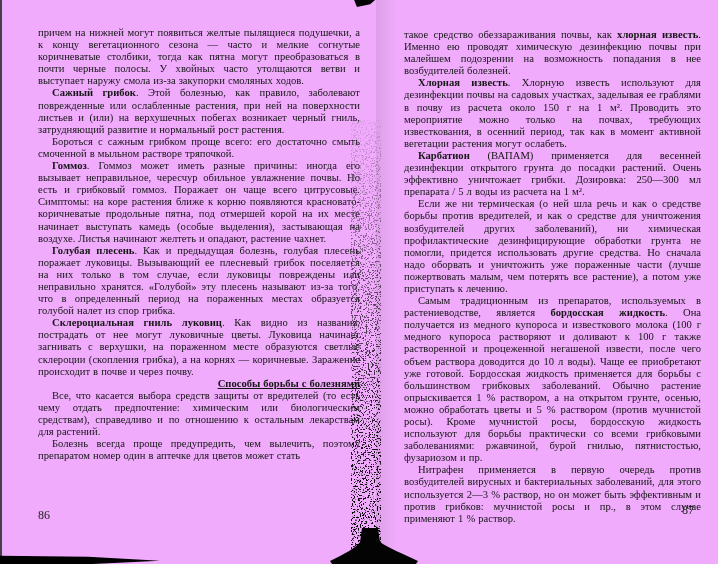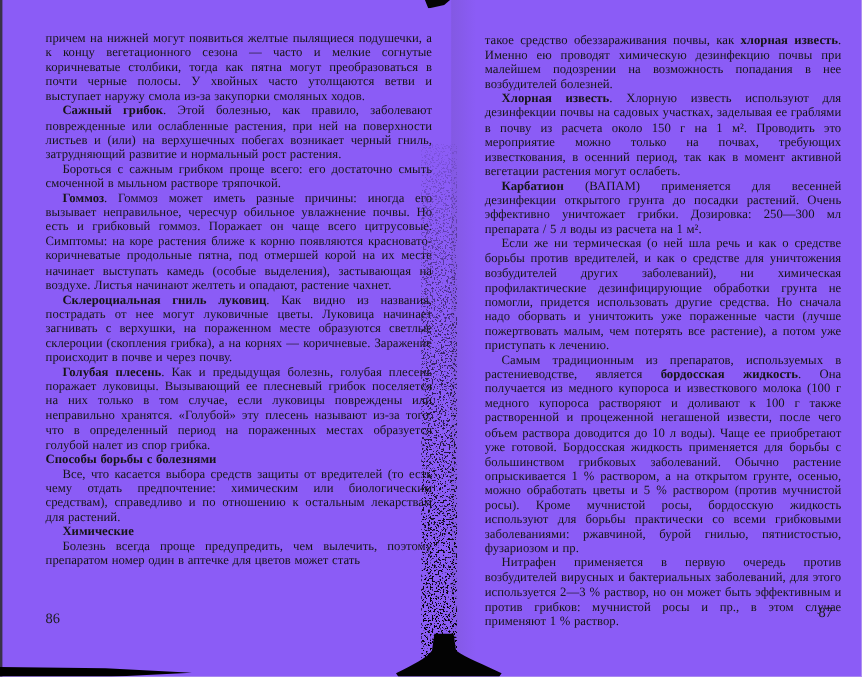--- a/index.html
+++ b/index.html
@@ -1,28 +1,28 @@
 <!DOCTYPE html>
 <html><head>
 <meta charset="utf-8">
 <style>
   html,body { margin:0; padding:0; }
   body { background:#e8e8e6; font-family:"Liberation Serif","DejaVu Serif",serif; }
   .scan {
     position:relative; width:718px; height:564px; overflow:hidden;
-    background:#8b5cf6; margin:0 auto;
+    background:#f0abfc; margin:0 auto;
   }
   .page { position:absolute; color:#161616; }
   .page p {
     margin:0; text-align:justify;
     font-size:10.6px; line-height:12.1px;
     word-spacing:0.4px;
   }
   .page p.indent { text-indent:14px; }
-  .page p.h-center { text-align:left; font-weight:bold; }
+  .page p.h-center { text-align:right; font-weight:bold;text-decoration:underline; }
   .page p.h-left { font-weight:bold; }
   .page b { font-weight:bold; }
   .page-left  { left:38px;  top:27px; width:322px; }
   .page-right { left:404px; top:29px; width:297px; }
   .pageno {
     position:absolute; font-size:12px; color:#1c1c1c;
     font-family:"Liberation Serif","DejaVu Serif",serif;
   }
   .pageno-left  { left:38px; top:508px; }
   .pageno-right { left:664px; top:503px; width:30px; text-align:right; }
@@ -77,25 +77,24 @@
   </svg>
 
   <div class="top-spine-mark"></div>
   <div class="bottom-left-bar"></div>
 
   <div class="page page-left">
       <p class=""><span>причем на нижней могут появиться желтые пылящиеся подушечки, а к концу вегетационного сезона — часто и мелкие согнутые коричневатые столбики, тогда как пятна могут преобразоваться в почти черные полосы. У хвойных часто утолщаются ветви и выступает наружу смола из-за закупорки смоляных ходов.</span></p>
       <p class=" indent"><b>Сажный грибок</b><span>. Этой болезнью, как правило, заболевают поврежденные или ослабленные растения, при ней на поверхности листьев и (или) на верхушечных побегах возникает черный гниль, затрудняющий развитие и нормальный рост растения.</span></p>
       <p class=" indent"><span>Бороться с сажным грибком проще всего: его достаточно смыть смоченной в мыльном растворе тряпочкой.</span></p>
       <p class=" indent"><b>Гоммоз</b><span>. Гоммоз может иметь разные причины: иногда его вызывает неправильное, чересчур обильное увлажнение почвы. Но есть и грибковый гоммоз. Поражает он чаще всего цитрусовые. Симптомы: на коре растения ближе к корню появляются красновато-коричневатые продольные пятна, под отмершей корой на их месте начинает выступать камедь (особые выделения), застывающая на воздухе. Листья начинают желтеть и опадают, растение чахнет.</span></p>
+      <p class=" indent"><b>Голубая плесень</b><span>. Как и предыдущая болезнь, голубая плесень поражает луковицы. Вызывающий ее плесневый грибок поселяется на них только в том случае, если луковицы повреждены или неправильно хранятся. «Голубой» эту плесень называют из-за того, что в определенный период на пораженных местах образуется голубой налет из спор грибка.</span></p>
       <p class=" indent"><b>Склероциальная гниль луковиц</b><span>. Как видно из названия, пострадать от нее могут луковичные цветы. Луковица начинает загнивать с верхушки, на пораженном месте образуются светлые склероции (скопления грибка), а на корнях — коричневые. Заражение происходит в почве и через почву.</span></p>
-      <p class=" indent"><b>Голубая плесень</b><span>. Как и предыдущая болезнь, голубая плесень поражает луковицы. Вызывающий ее плесневый грибок поселяется на них только в том случае, если луковицы повреждены или неправильно хранятся. «Голубой» эту плесень называют из-за того, что в определенный период на пораженных местах образуется голубой налет из спор грибка.</span></p>
       <p class="h-center"><b>Способы борьбы с болезнями</b></p>
       <p class=" indent"><span>Все, что касается выбора средств защиты от вредителей (то есть чему отдать предпочтение: химическим или биологическим средствам), справедливо и по отношению к остальным лекарствам для растений.</span></p>
-      <p class="h-left indent"><b>Химические</b></p>
       <p class=" indent"><span>Болезнь всегда проще предупредить, чем вылечить, поэтому препаратом номер один в аптечке для цветов может стать</span></p>
     </div>
   <div class="pageno pageno-left">86</div>
 
   <div class="page page-right">
       <p class=""><span>такое средство обеззараживания почвы, как </span><b>хлорная известь</b><span>. Именно ею проводят химическую дезинфекцию почвы при малейшем подозрении на возможность попадания в нее возбудителей болезней.</span></p>
       <p class=" indent"><b>Хлорная известь</b><span>. Хлорную известь используют для дезинфекции почвы на садовых участках, заделывая ее граблями в почву из расчета около 150 г на 1 м². Проводить это мероприятие можно только на почвах, требующих известкования, в осенний период, так как в момент активной вегетации растения могут ослабеть.</span></p>
       <p class=" indent"><b>Карбатион</b><span> (ВАПАМ) применяется для весенней дезинфекции открытого грунта до посадки растений. Очень эффективно уничтожает грибки. Дозировка: 250—300 мл препарата / 5 л воды из расчета на 1 м².</span></p>
       <p class=" indent"><span>Если же ни термическая (о ней шла речь и как о средстве борьбы против вредителей, и как о средстве для уничтожения возбудителей других заболеваний), ни химическая профилактические дезинфицирующие обработки грунта не помогли, придется использовать другие средства. Но сначала надо оборвать и уничтожить уже пораженные части (лучше пожертвовать малым, чем потерять все растение), а потом уже приступать к лечению.</span></p>
       <p class=" indent"><span>Самым традиционным из препаратов, используемых в растениеводстве, является </span><b>бордосская жидкость</b><span>. Она получается из медного купороса и известкового молока (100 г медного купороса растворяют и доливают к 100 г также растворенной и процеженной негашеной извести, после чего объем раствора доводится до 10 л воды). Чаще ее приобретают уже готовой. Бордосская жидкость применяется для борьбы с большинством грибковых заболеваний. Обычно растение опрыскивается 1 % раствором, а на открытом грунте, осенью, можно обработать цветы и 5 % раствором (против мучнистой росы). Кроме мучнистой росы, бордосскую жидкость используют для борьбы практически со всеми грибковыми заболеваниями: ржавчиной, бурой гнилью, пятнистостью, фузариозом и пр.</span></p>

